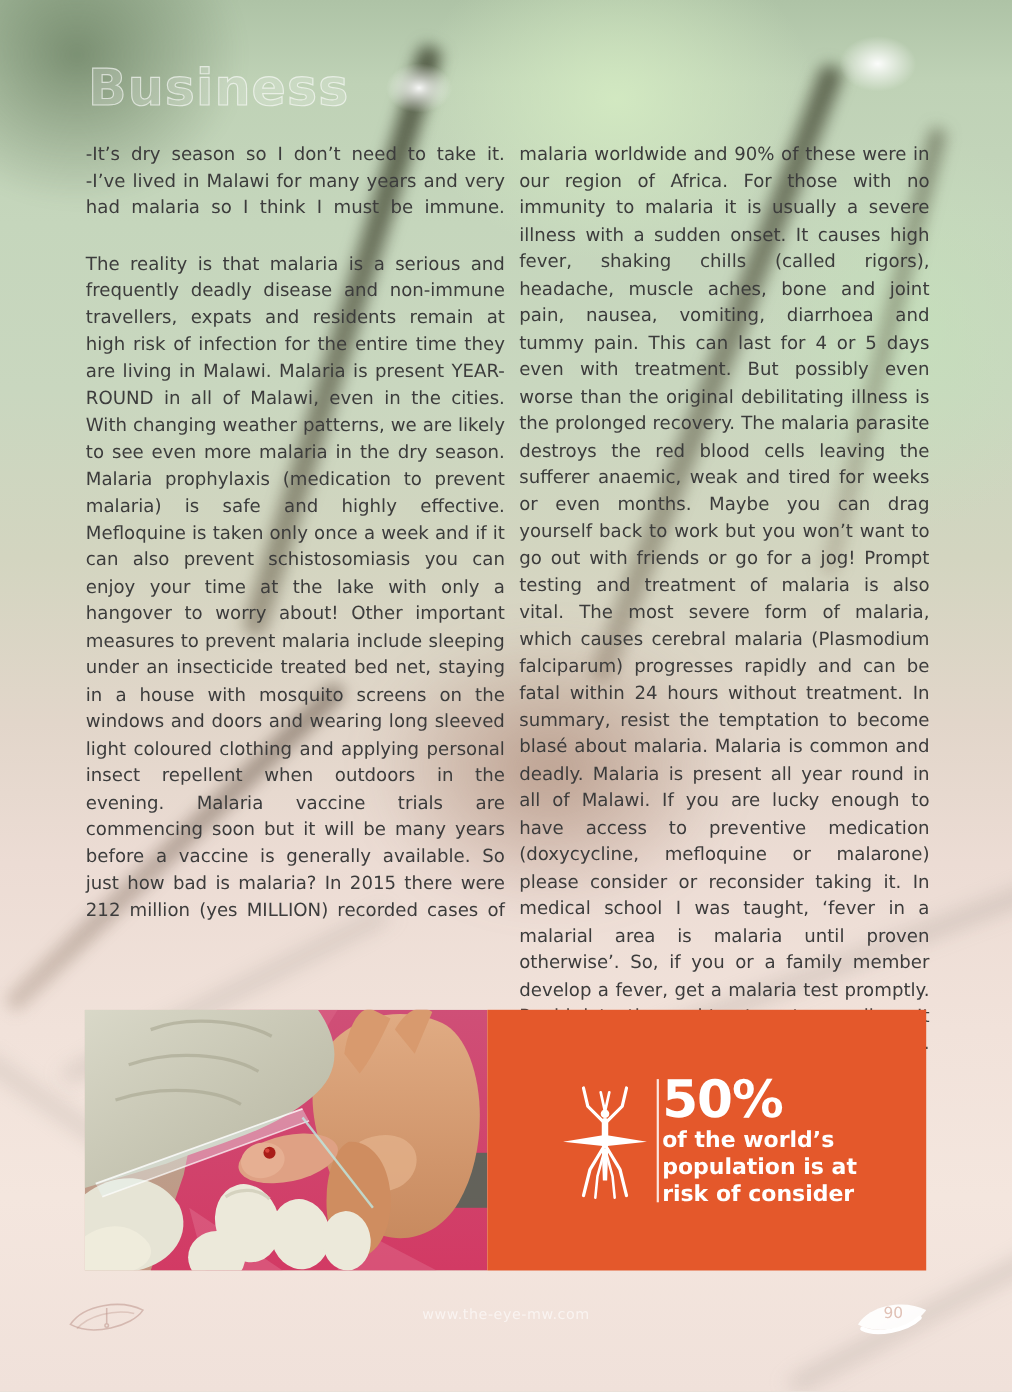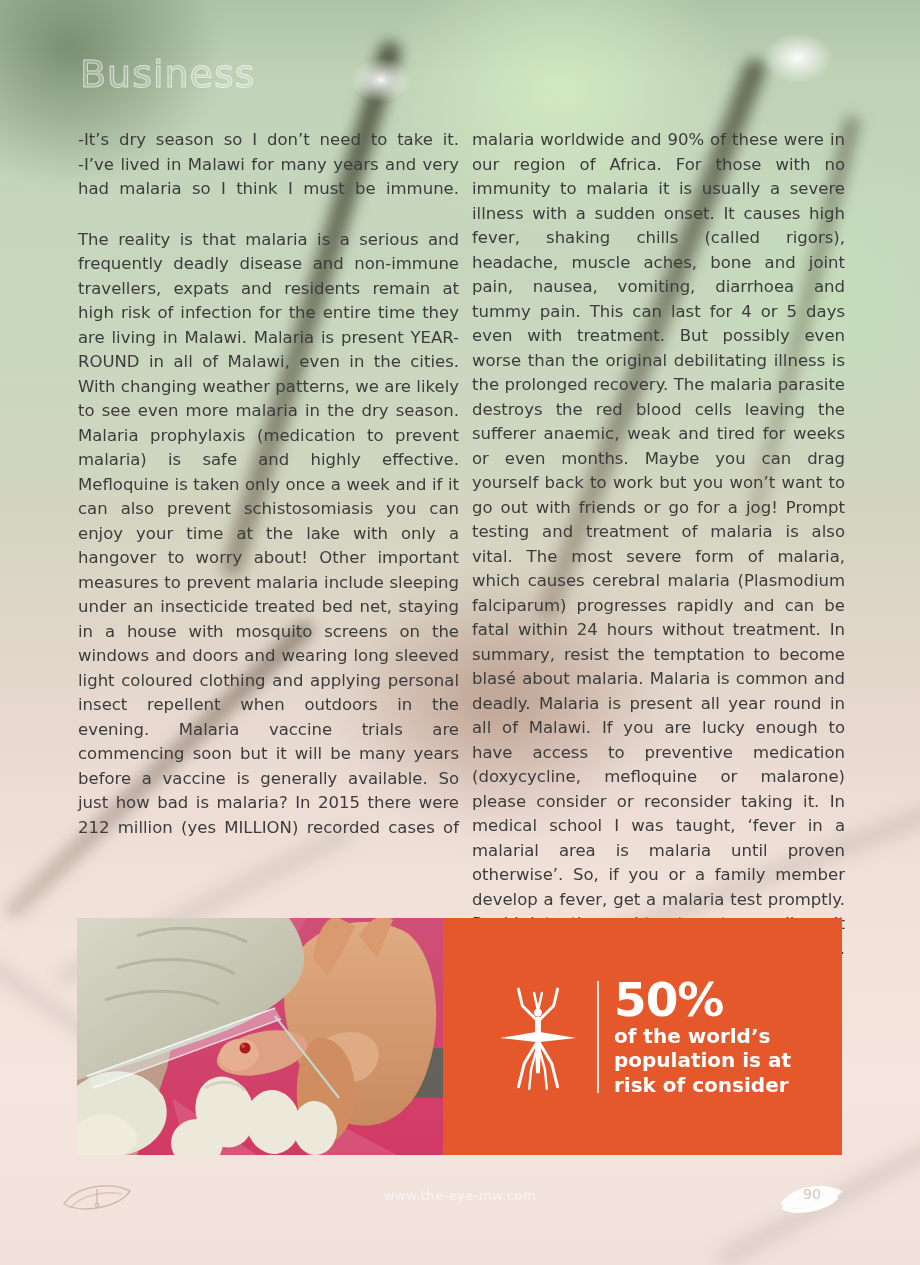--- a/index.html
+++ b/index.html
@@ -34,38 +34,38 @@
   .mosq-body{left:270px;top:520px;width:460px;height:360px;border-radius:50%;
     background:radial-gradient(closest-side,rgba(146,104,82,.5),rgba(146,104,82,0) 72%);filter:blur(18px);}
   .streak{filter:blur(9px);border-radius:8px;background:rgba(152,142,136,.35);}
   .streak1{left:250px;top:930px;width:720px;height:13px;transform:rotate(-21deg);}
   .streak2{left:700px;top:1180px;width:320px;height:12px;transform:rotate(-28deg);}
   .streak3{left:40px;top:900px;width:330px;height:11px;transform:rotate(-27deg);}
   .streak4{left:-40px;top:1030px;width:260px;height:10px;transform:rotate(35deg);}
 
   
   .section-title{
-    position:absolute;left:80px;top:52px;font-size:38px;font-weight:400;letter-spacing:1px;
+    position:absolute;left:80px;top:52px;font-size:46px;font-weight:700;letter-spacing:1px;
     color:rgba(255,255,255,.18);-webkit-text-stroke:1px rgba(255,255,255,.62);
   }
 
   
   .col{position:absolute;top:128px;color:#3c3c3c;font-size:16.5px;line-height:24.5px;
     text-align:justify;text-align-last:justify;}
   .col-left{left:78px;width:381px;}
   .col-right{left:472px;width:373px;}
   .intro div{text-align:justify;text-align-last:justify;}
   .body-par{margin-top:26px;}
   .col-right .body-par{margin-top:0;}
 
   
   .media-band{position:absolute;left:77px;top:918px;width:765px;height:237px;display:flex;}
   .photo-wrap{width:366px;height:237px;flex:0 0 auto;}
   .stat-box{width:399px;height:237px;flex:0 0 auto;background:#e4582b;
-    display:flex;align-items:center;justify-content:center;gap:15px;color:#ffffff;}
+    display:flex;align-items:center;justify-content:center;gap:3px;color:#ffffff;}
   .stat-divider{width:2px;height:112px;background:rgba(255,255,255,.85);}
   .stat-text .stat-value{font-size:47px;font-weight:700;line-height:1.02;letter-spacing:-1px;}
   .stat-text .stat-line{font-size:20px;font-weight:700;line-height:1.23;}
 
   
   .footer-logo-left{position:absolute;left:60px;top:1178px;}
   .footer-url{position:absolute;left:370px;top:1188px;width:180px;text-align:center;
     font-size:13px;letter-spacing:.5px;color:rgba(255,255,255,.6);}
   .footer-logo-right{position:absolute;left:776px;top:1178px;}
   .page-num{position:absolute;left:798px;top:1186px;width:28px;text-align:center;

